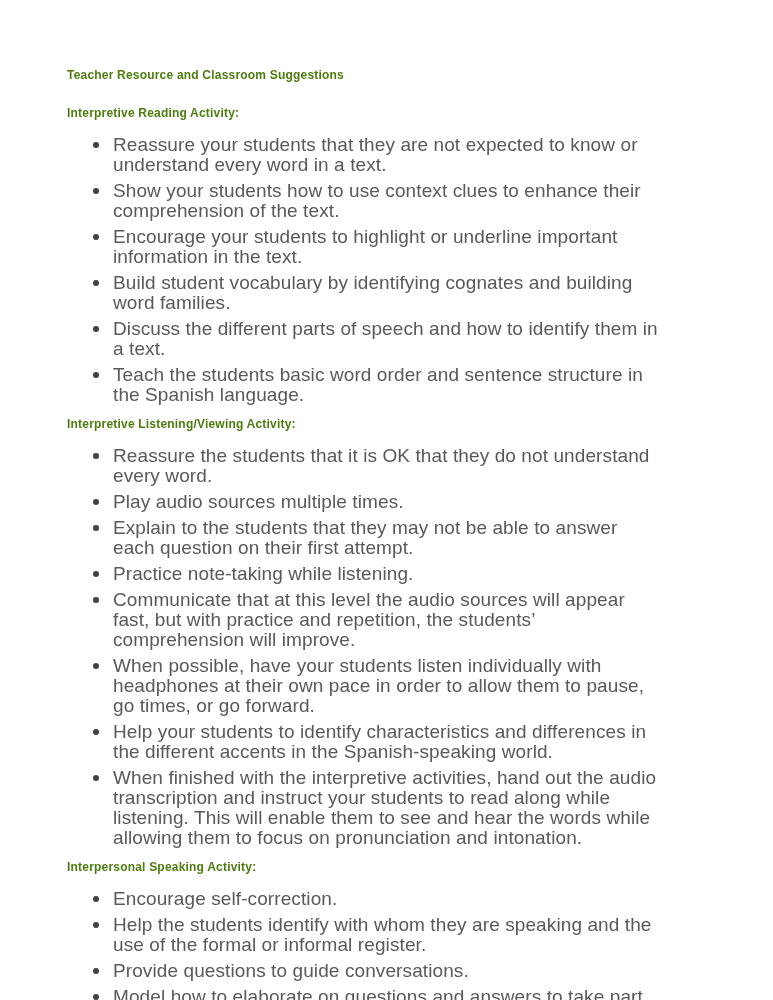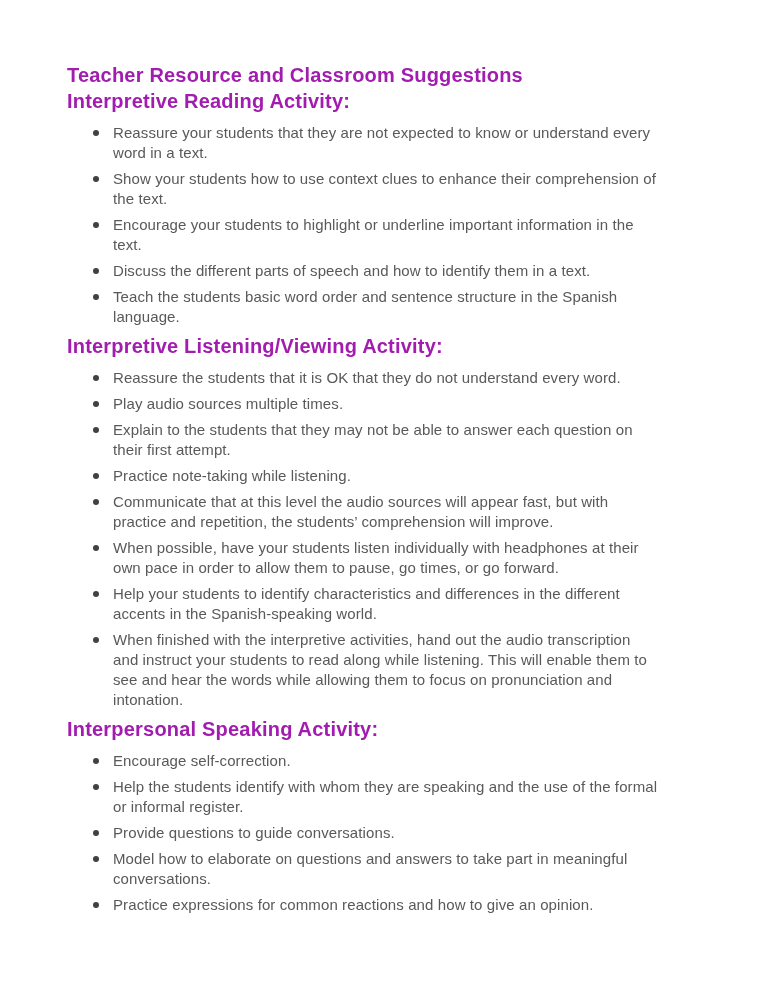--- a/index.html
+++ b/index.html
@@ -12,42 +12,42 @@
     width: 773px;
     height: 1000px;
     background: #ffffff;
     overflow: hidden;
     font-family: "Liberation Sans", sans-serif;
     box-sizing: border-box;
     padding: 62px 68px 0 67px;
   }
   .doc-title, .section-heading {
     margin: 0;
-    font-size: 20px;
+    font-size: 12px;
     font-weight: 700;
     line-height: 26px;
-    color: #a21caf;
+    color: #4d7c0f;
     letter-spacing: 0.2px;
   }
   #sections-container section {
   }
   #sections-container section:first-child {
-    margin-top: 0;
+    margin-top: 12px;
   }
   .bullet-list {
     list-style: none;
     margin: 9px 0 0 0;
     padding: 0;
     max-width: 592px;
   }
   .bullet-item {
     position: relative;
     padding-left: 46px;
     margin: 0 0 6px 0;
-    font-size: 15px;
+    font-size: 19px;
     line-height: 20px;
     color: #58595b;
     letter-spacing: 0.1px;
   }
   .bullet-item::before {
     content: "";
     position: absolute;
     left: 26px;
     top: 7px;
     width: 6px;
@@ -61,20 +61,21 @@
 
 <div class="page">
   <h1 class="doc-title">Teacher Resource and Classroom Suggestions</h1>
   <div id="sections-container">
       <section>
         <h2 class="section-heading">Interpretive Reading Activity:</h2>
         <ul class="bullet-list">
           <li class="bullet-item">Reassure your students that they are not expected to know or understand every word in a text.</li>
           <li class="bullet-item">Show your students how to use context clues to enhance their comprehension of the text.</li>
           <li class="bullet-item">Encourage your students to highlight or underline important information in the text.</li>
+          <li class="bullet-item">Build student vocabulary by identifying cognates and building word families.</li>
           <li class="bullet-item">Discuss the different parts of speech and how to identify them in a text.</li>
           <li class="bullet-item">Teach the students basic word order and sentence structure in the Spanish language.</li>
         </ul>
       </section>
       <section>
         <h2 class="section-heading">Interpretive Listening/Viewing Activity:</h2>
         <ul class="bullet-list">
           <li class="bullet-item">Reassure the students that it is OK that they do not understand every word.</li>
           <li class="bullet-item">Play audio sources multiple times.</li>
           <li class="bullet-item">Explain to the students that they may not be able to answer each question on their first attempt.</li>

